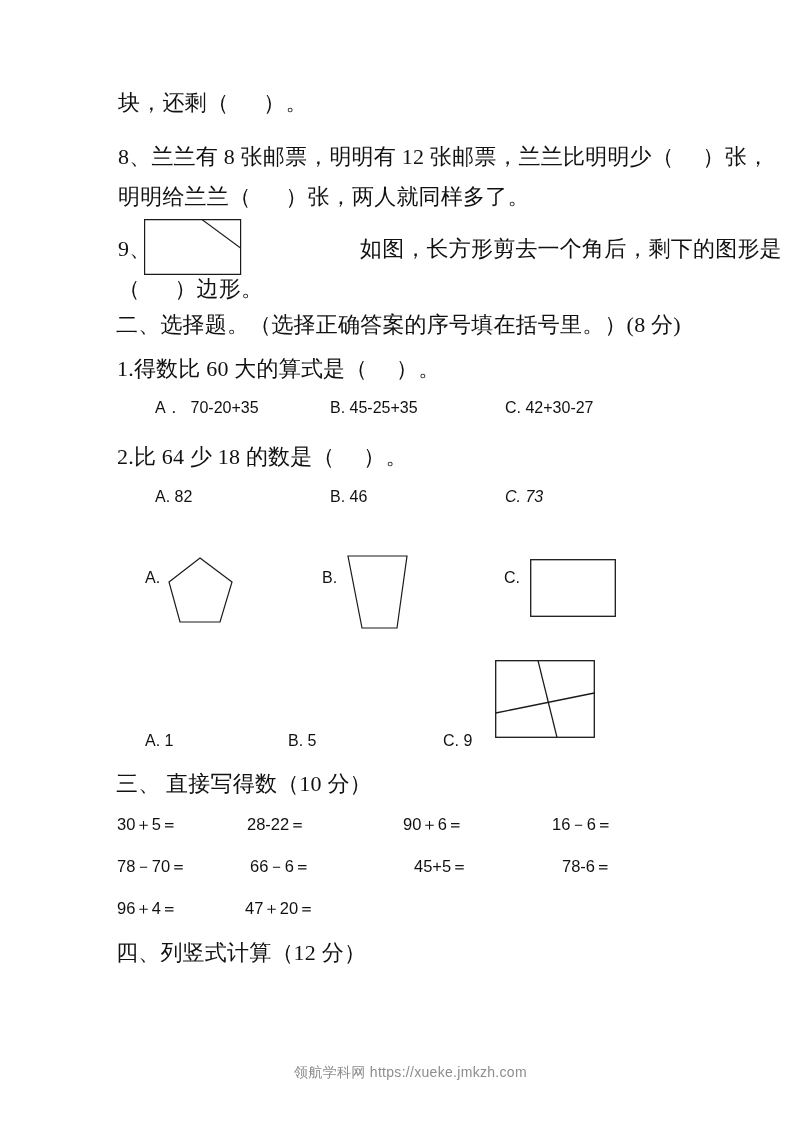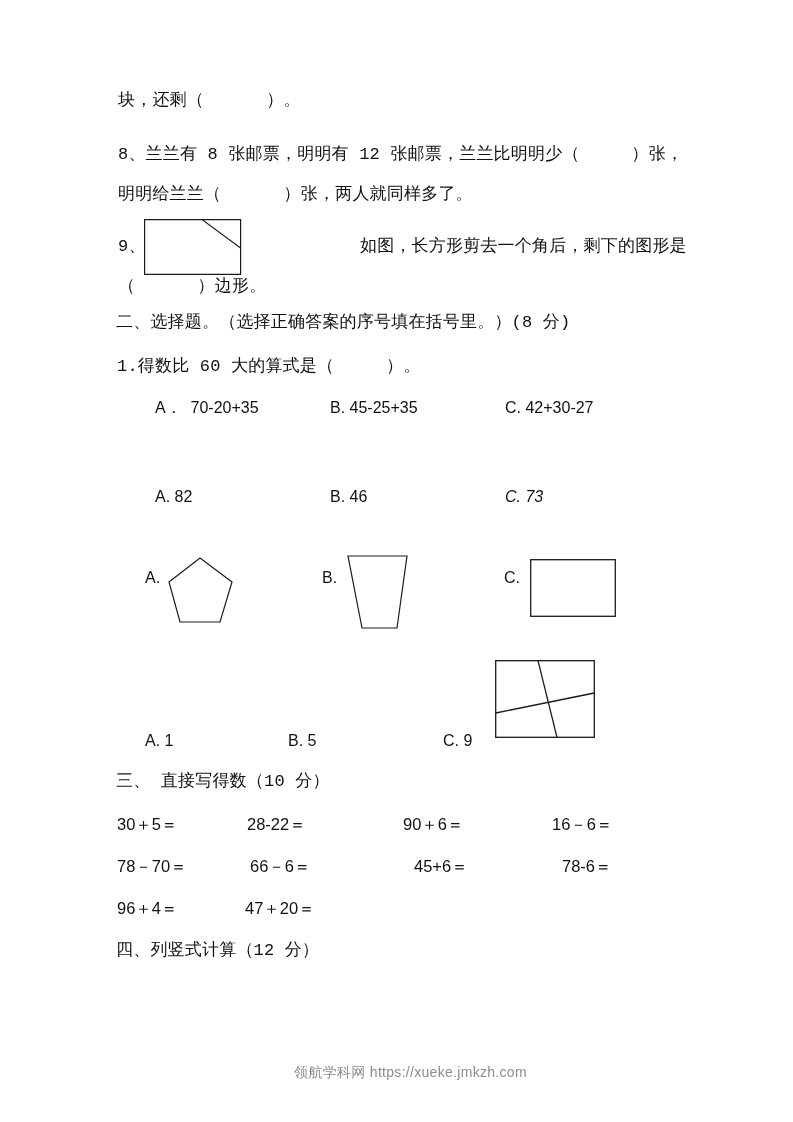--- a/index.html
+++ b/index.html
@@ -25,22 +25,22 @@
   
   .ln {
     position: absolute;
     white-space: pre;
     font-size: 16.5px;
     line-height: 1;
     letter-spacing: 0.2px;
     color: #111111;
   }
   .cn {
-    font-family: Liberation Mono, monospace;
-    font-size: 17px;
+    font-family: Liberation Serif, serif;
+    font-size: 22px;
   }
   .opt {
     position: absolute;
     white-space: pre;
     font-size: 16px;
     font-family: "Liberation Sans", "DejaVu Sans", sans-serif;
     line-height: 1;
     color: #111111;
   }
   .eq {
@@ -91,20 +91,21 @@
   <div class="ln cn" style="left:360px; top:238px;">如图，长方形剪去一个角后，剩下的图形是</div>
   <div class="ln cn" style="left:118px; top:278px;">（      ）边形。</div>
 
   <div class="ln cn" style="left:116px; top:314px;">二、选择题。（选择正确答案的序号填在括号里。）(8 分)</div>
 
   <div class="ln cn" style="left:117px; top:358px;">1.得数比 60 大的算式是（     ）。</div>
   <div class="opt" style="left:155px; top:400px;">A．  70-20+35</div>
   <div class="opt" style="left:330px; top:400px;">B. 45-25+35</div>
   <div class="opt" style="left:505px; top:400px;">C. 42+30-27</div>
 
+  <div class="ln cn" style="left:117px; top:446px;">2.比 64 少 18 的数是（     ）。</div>
   <div class="opt" style="left:155px; top:489px;">A. 82</div>
   <div class="opt" style="left:330px; top:489px;">B. 46</div>
   <div class="opt" style="left:505px; top:489px;font-style:italic;">C. 73</div>
 
 
   <div class="opt" style="left:145px; top:570px;">A.</div>
   <div class="shape" style="left:166px; top:555px;">
     <svg width="70" height="74" viewBox="0 0 70 74">
       <polygon points="34,3 66,27 54,67 14,67 3,27" fill="#ffffff" stroke="#1a1a1a" stroke-width="1.2"></polygon>
     </svg>
@@ -138,21 +139,21 @@
 
   <div class="ln cn" style="left:116px; top:773px;">三、 直接写得数（10 分）</div>
 
   <div class="eq" style="left:117px; top:816px;">30＋5＝</div>
   <div class="eq" style="left:247px; top:816px;">28-22＝</div>
   <div class="eq" style="left:403px; top:816px;">90＋6＝</div>
   <div class="eq" style="left:552px; top:816px;">16－6＝</div>
 
   <div class="eq" style="left:117px; top:858px;">78－70＝</div>
   <div class="eq" style="left:250px; top:858px;text-align:right;">66－6＝</div>
-  <div class="eq" style="left:414px; top:858px;">45+6＝</div>
+  <div class="eq" style="left:414px; top:858px;">45+5＝</div>
   <div class="eq" style="left:562px; top:858px;">78-6＝</div>
 
   <div class="eq" style="left:117px; top:900px;">96＋4＝</div>
   <div class="eq" style="left:245px; top:900px;">47＋20＝</div>
 
   <div class="ln cn" style="left:116px; top:942px;">四、列竖式计算（12 分）</div>
 
   <div class="footer">领航学科网 https://xueke.jmkzh.com</div>
 
 </div>

